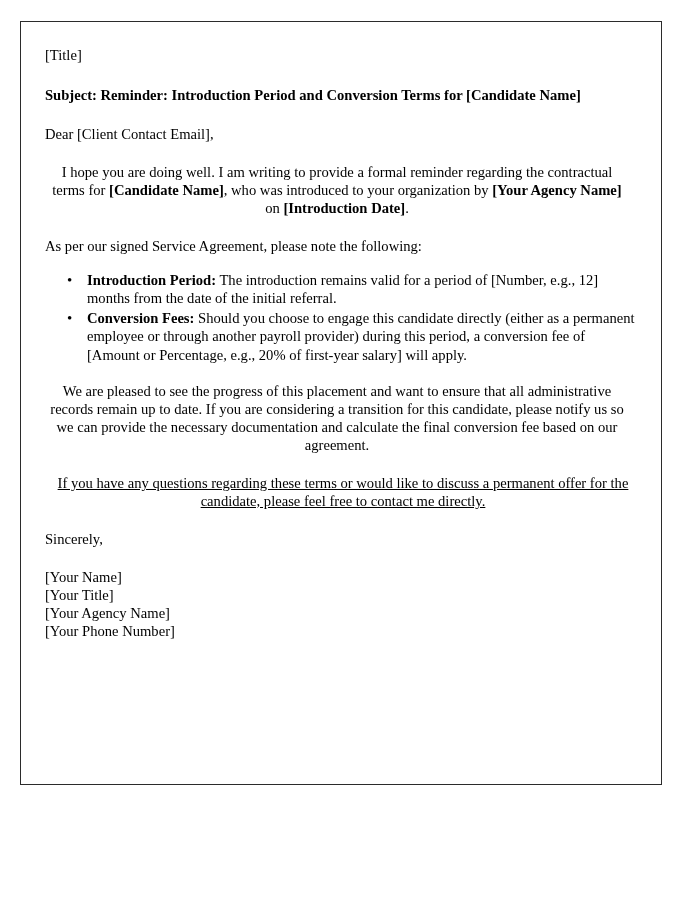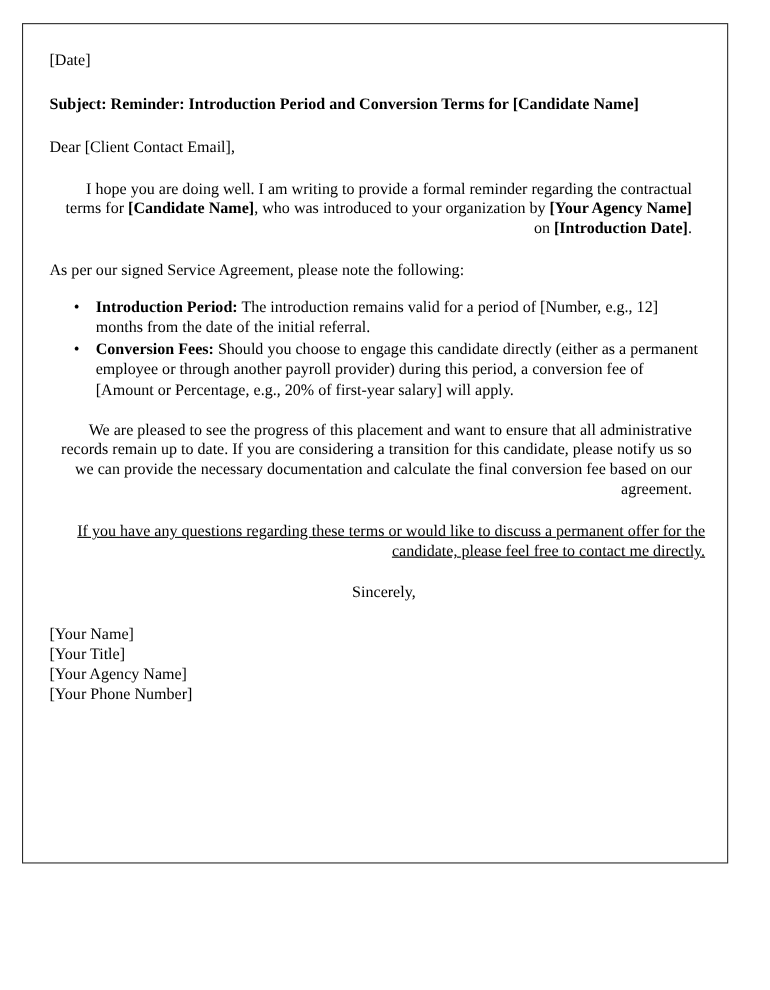--- a/index.html
+++ b/index.html
@@ -46,21 +46,21 @@
     margin-bottom: 20px;
     max-width: 552px;
     line-height: 18.5px;
   }
   .salutation {
     margin-bottom: 20px;
   }
   .para {
     margin-bottom: 20px;
     max-width: 584px;
-    text-align: right;
+    text-align: center;
   }
   .para-wide {
     max-width: 596px;
     text-decoration: underline;
   }
   .terms-intro {
     margin-bottom: 16px;
   }
   ul.terms-list {
     margin: 0 0 18px 0;
@@ -84,36 +84,35 @@
     line-height: 18.5px;
   }
   .lead {
     font-weight: bold;
   }
   b, .bold {
     font-weight: bold;
   }
   .closing {
     margin-bottom: 20px;
-    text-align: center;
   }
   .signature-block {
     margin: 0;
   }
   .signature-line {
     white-space: pre;
   }
 </style>
 </head>
 <body>
 
 <div class="page-sheet">
   <div class="letter-body">
 
-    <div class="block date-line">[Date]</div>
+    <div class="block date-line">[Title]</div>
 
 
     <div class="block subject-line">Subject: Reminder: Introduction Period and Conversion Terms for [Candidate Name]</div>
 
     <div class="block salutation">Dear [Client Contact Email],</div>
 
     <p class="block para"><span>I hope you are doing well. I am writing to provide a formal reminder regarding the contractual terms for </span><b>[Candidate Name]</b><span>, who was introduced to your organization by </span><b>[Your Agency Name]</b><span> on </span><b>[Introduction Date]</b><span>.</span></p>
 
     <p class="block terms-intro">As per our signed Service Agreement, please note the following:</p>
 

